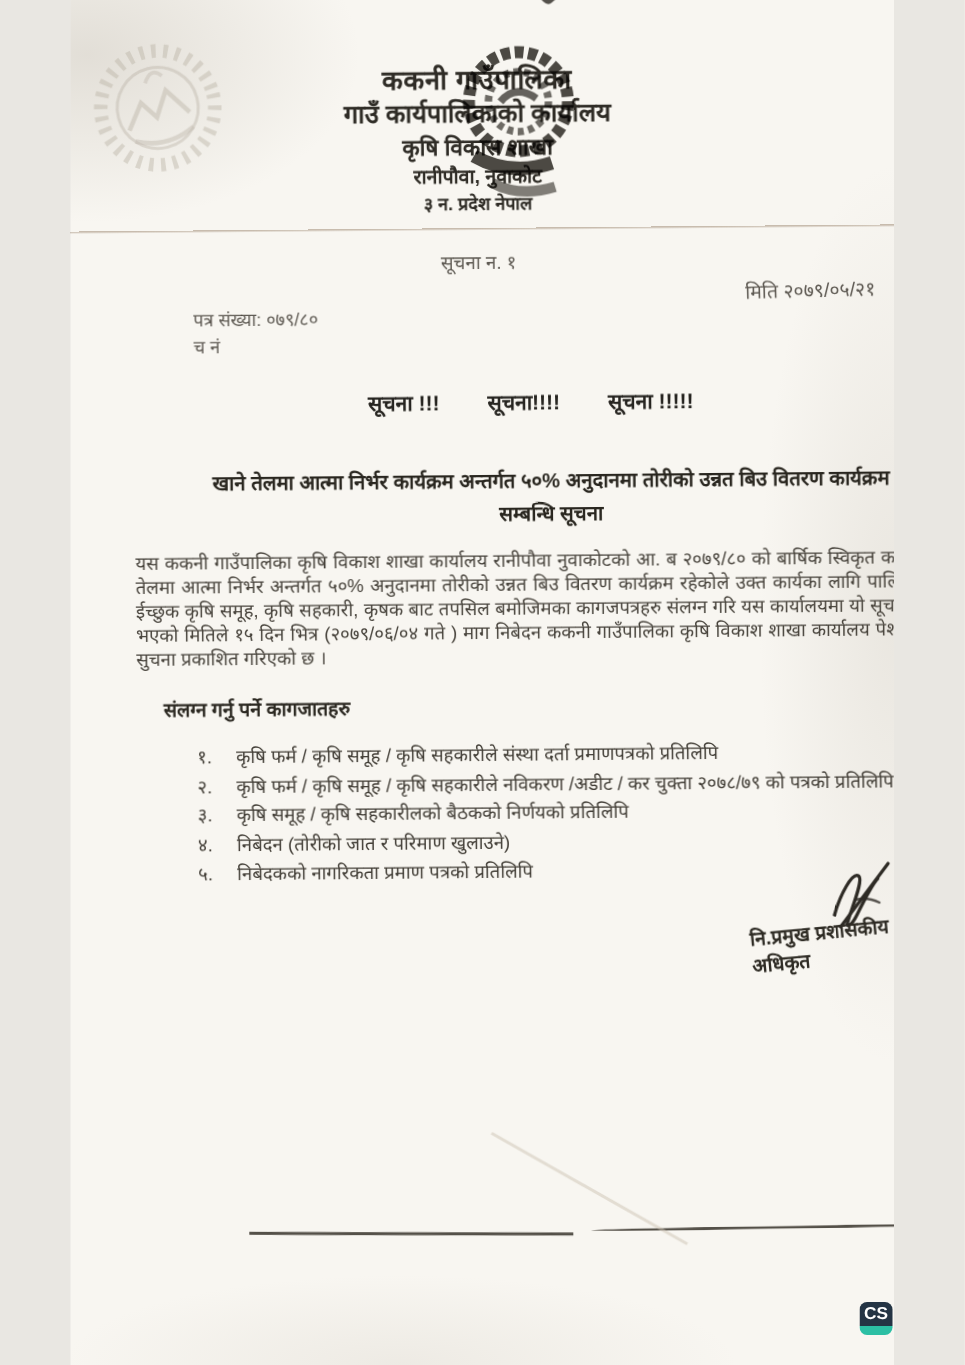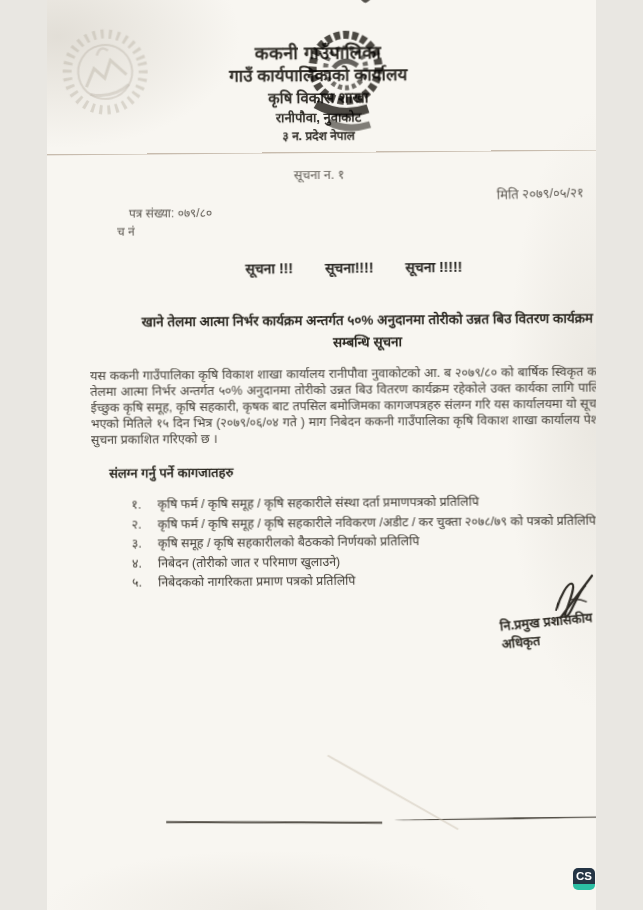--- a/index.html
+++ b/index.html
@@ -28,21 +28,21 @@
   .hdr-4{top:108px;font-size:13px;font-weight:bold;}
   .hdr-5{top:127px;font-size:12px;font-weight:bold;}
 
   .stamp{left:250px;top:28px;width:112px;height:112px;filter:blur(.4px);mix-blend-mode:multiply;}
 
   .divider{left:0;top:152px;width:643px;border-top:1px solid rgba(160,140,118,0.55);}
 
   .notice-no{top:166px;font-size:12.5px;}
   .date-line{top:186px;left:452px;font-size:13px;transform:rotate(-1deg);}
   .letter-no{top:203px;left:84px;font-size:12px;}
-  .chalani{top:221px;left:72px;font-size:12px;}
+  .chalani{top:221px;left:84px;font-size:12px;}
 
   .banner{top:258px;left:200px;display:flex;gap:32px;font-weight:bold;font-size:14px;color:#262420;}
 
   .subject{top:310px;left:50px;width:543px;text-align:center;font-weight:bold;font-size:13.5px;line-height:22px;color:#29261f;}
 
   .body-text{top:366px;left:44px;width:558px;font-size:12.4px;line-height:16px;text-align:justify;color:rgba(52,48,40,0.9);}
 
   .attach-heading{top:462px;left:62px;font-size:13px;font-weight:bold;color:#2c2922;}
 
   .doc-list{top:494px;left:84px;width:500px;}

